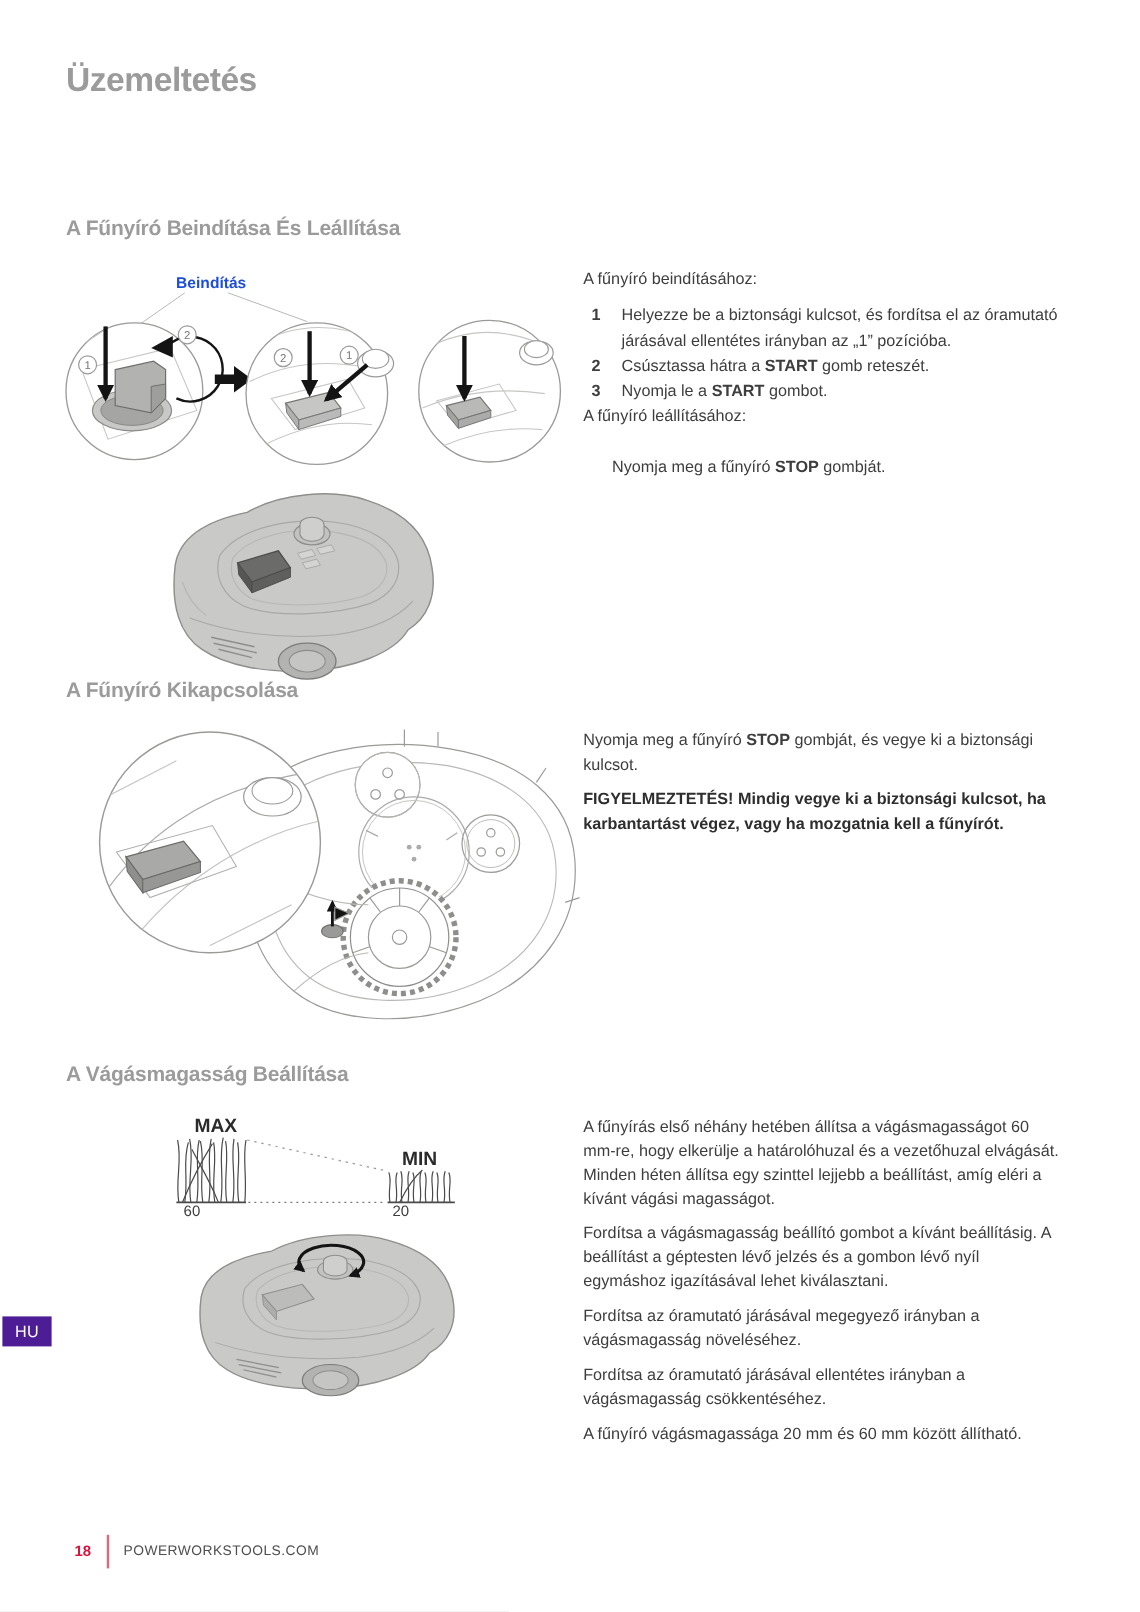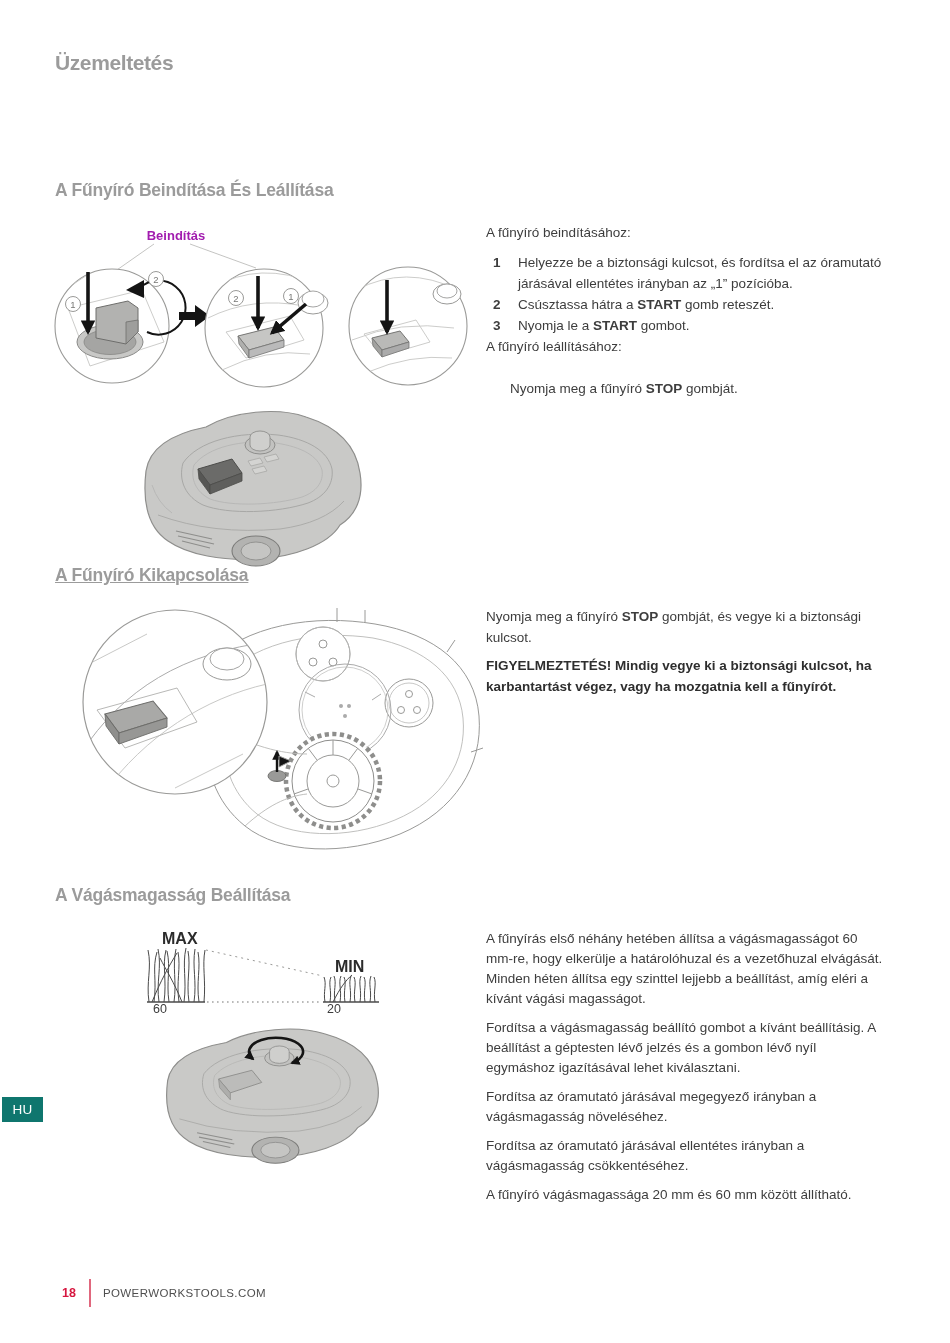--- a/index.html
+++ b/index.html
@@ -3,32 +3,32 @@
 <meta charset="utf-8">
 <style>
   html,body { margin:0; padding:0; background:#e8e8e8; }
   .page {
     position:relative; width:950px; height:1343px; margin:0 auto;
     background:#ffffff; overflow:hidden;
     font-family:"Liberation Sans", sans-serif;
   }
   .page-title {
     position:absolute; left:55px; top:51px; margin:0;
-    font-size:21px; font-weight:bold; color:#9b9b9b; letter-spacing:-0.4px;
+    font-size:28px; font-weight:bold; color:#9b9b9b; letter-spacing:-0.4px;
   }
   .sec-heading {
     position:absolute; left:55px; margin:0;
     font-size:17.5px; font-weight:bold; color:#9b9b9b; letter-spacing:-0.2px;
   }
   #sec1-heading { top:180px; }
-  #sec2-heading { top:565px;text-decoration:underline; }
+  #sec2-heading { top:565px; }
   #sec3-heading { top:885px; }
   .fig-label {
     position:absolute; width:110px; text-align:center;
-    font-size:13px; font-weight:bold; color:#a21caf;
+    font-size:13px; font-weight:bold; color:#1d4ed8;
   }
   #label-start { left:121px; top:228px; }
   #label-stop  { left:350px; top:228px;margin-top:43px; }
   .col {
     position:absolute; left:486px; width:401px;
     font-size:13.5px; color:#3d3d3d; line-height:21px;
   }
   #col1 { top:222px; }
   #col2 { top:606px; }
   #col3 { top:929px; line-height:20px; }
@@ -388,21 +388,21 @@
   </svg>
 
   <div class="col" id="col3">
     <p>A fűnyírás első néhány hetében állítsa a vágásmagasságot 60 mm-re, hogy elkerülje a határolóhuzal és a vezetőhuzal elvágását. Minden héten állítsa egy szinttel lejjebb a beállítást, amíg eléri a kívánt vágási magasságot.</p>
     <p>Fordítsa a vágásmagasság beállító gombot a kívánt beállításig. A beállítást a géptesten lévő jelzés és a gombon lévő nyíl egymáshoz igazításával lehet kiválasztani.</p>
     <p>Fordítsa az óramutató járásával megegyező irányban a vágásmagasság növeléséhez.</p>
     <p>Fordítsa az óramutató járásával ellentétes irányban a vágásmagasság csökkentéséhez.</p>
     <p>A fűnyíró vágásmagassága 20 mm és 60 mm között állítható.</p>
   </div>
 
-  <div class="lang-tab" style="background: #0f766e; text-align: right;">HU</div>
+  <div class="lang-tab" style="background: #4c1d95; text-align: right;">HU</div>
 
   <div class="footer">
     <span class="pnum" style="color: rgb(214, 22, 63);">18</span>
     <span class="divider" style="background: rgb(224, 103, 125);"></span>
     <span class="site">POWERWORKSTOOLS.COM</span>
   </div>
 
 </div>
 
 </body></html>

